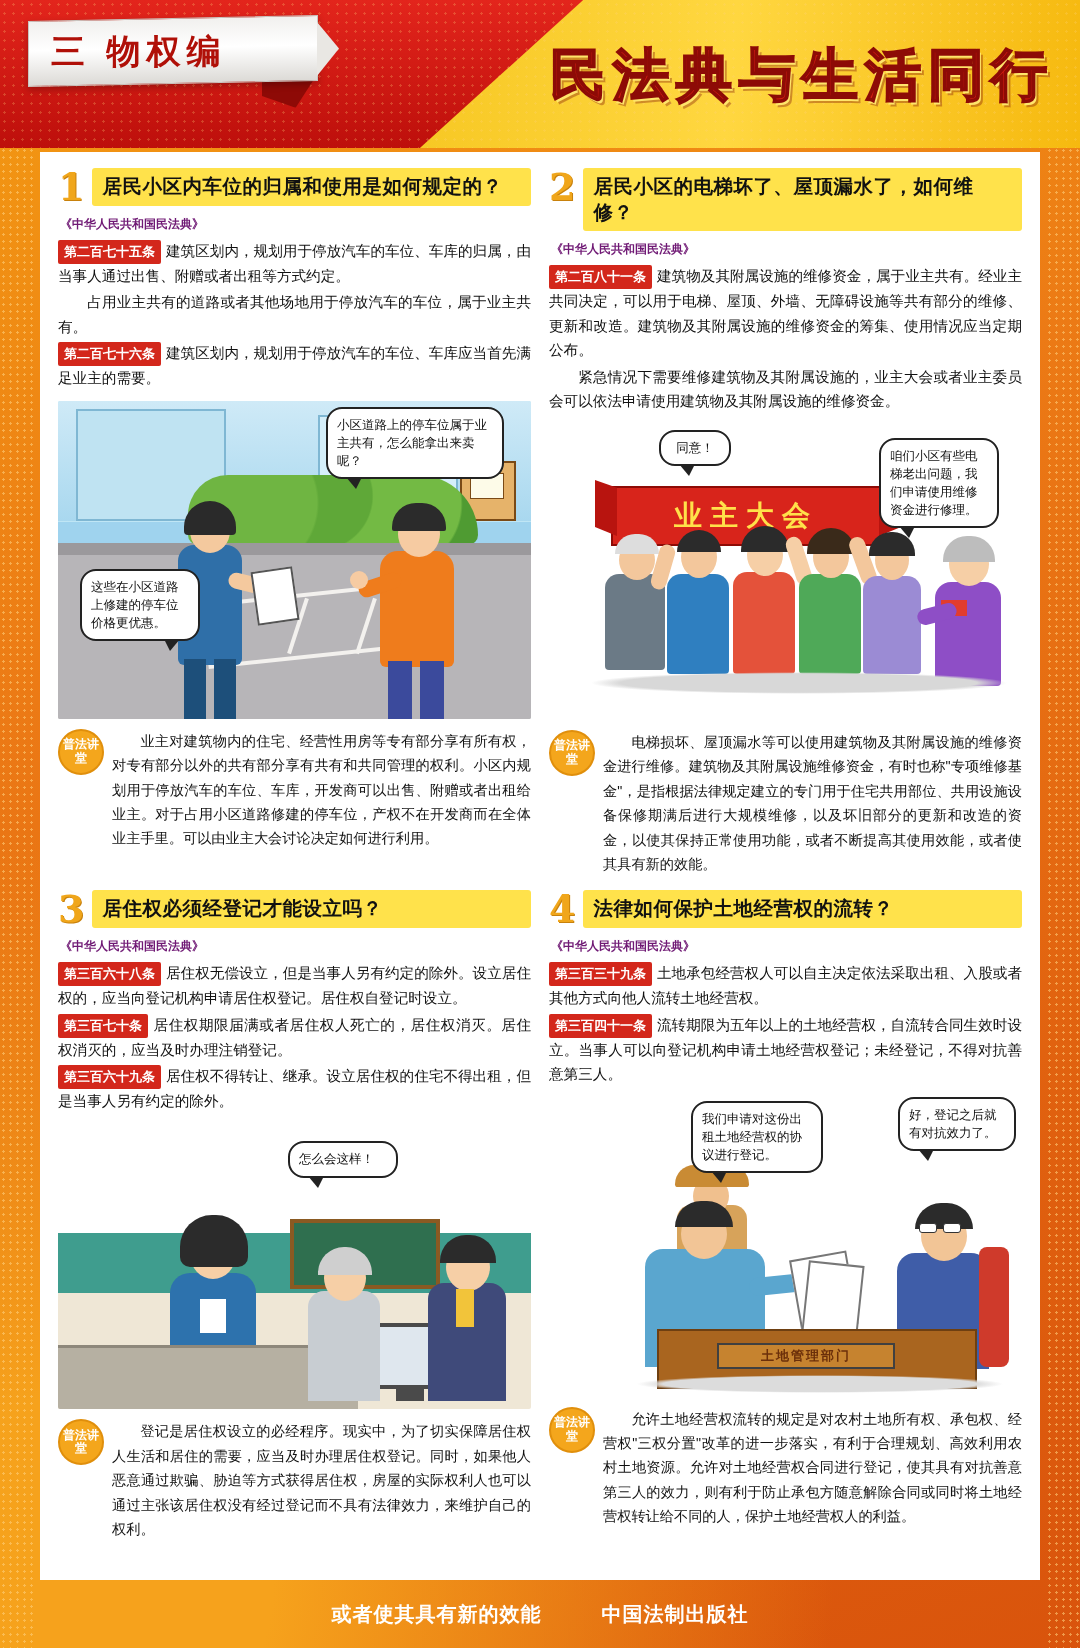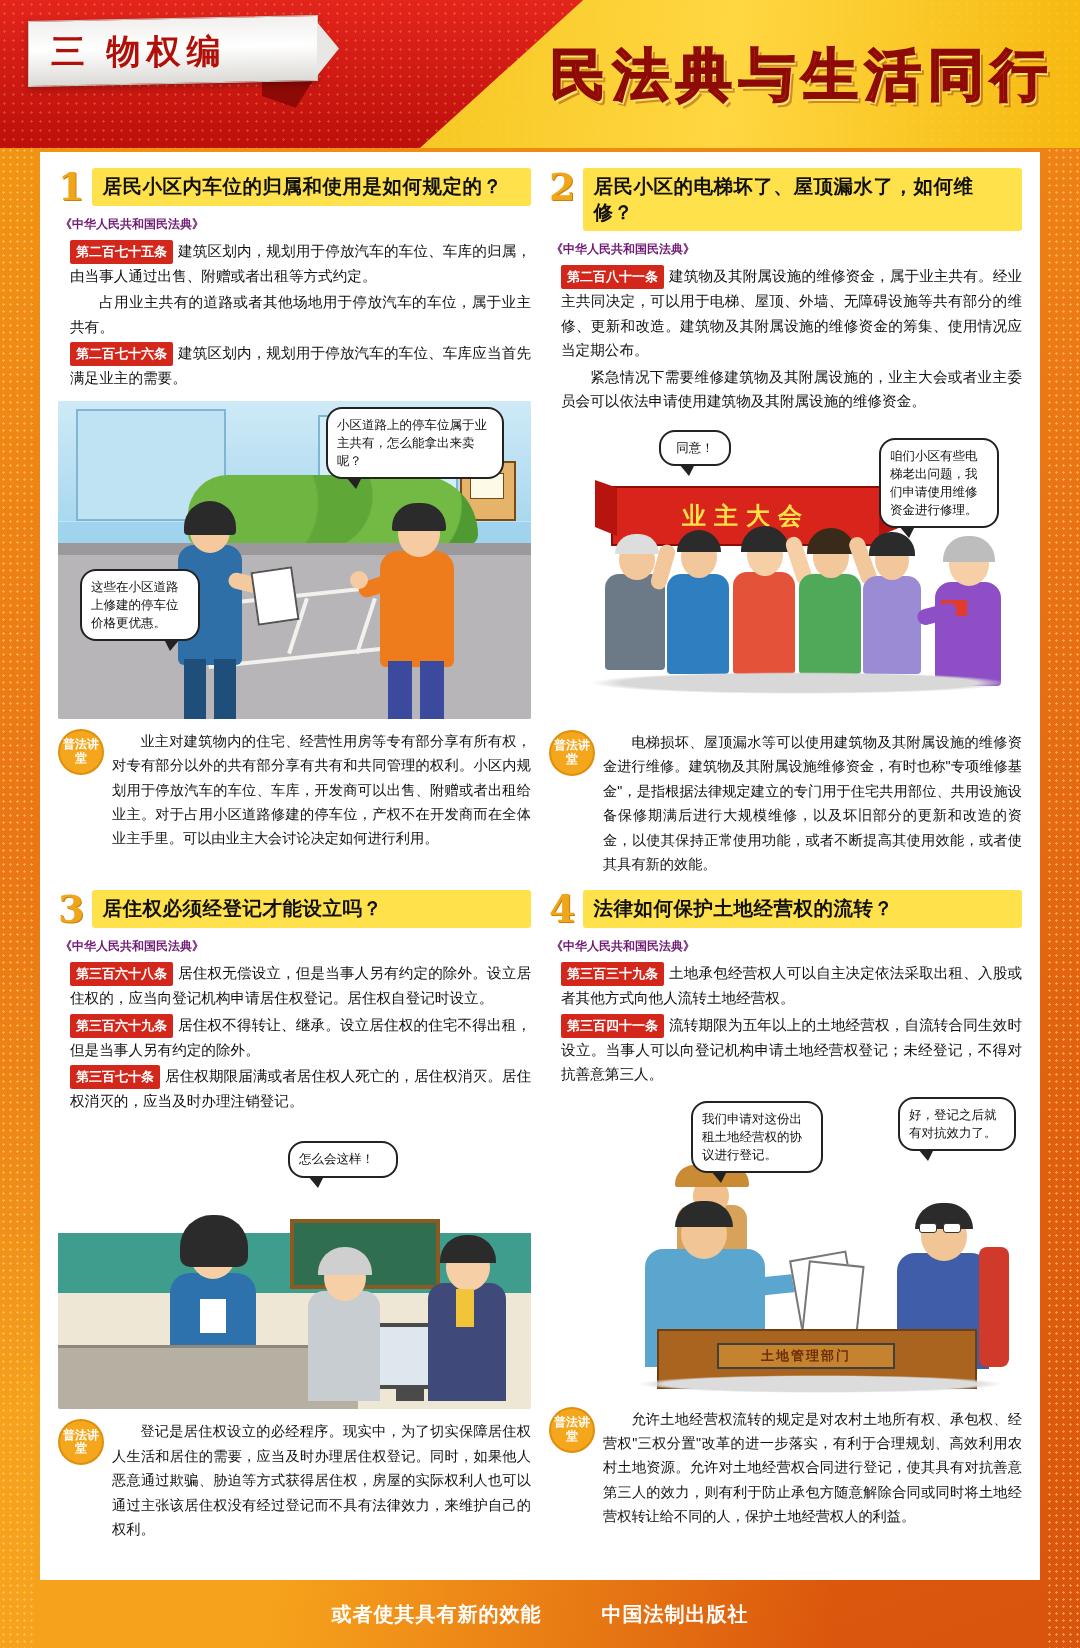--- a/index.html
+++ b/index.html
@@ -96,21 +96,21 @@
     text-shadow:1px 1px 0 #c8810c;
   }
   .qtitle {
     flex:1; background:#ffe24b; border-radius:3px;
     padding:6px 10px; font-size:19.5px; font-weight:bold; color:#111;
     line-height:1.32; letter-spacing:.5px;
   }
   .lawname {
     color:#701a75; font-weight:bold; font-size:12px; margin:10px 0 6px 2px;
   }
-  .artrow { font-size:14.6px; line-height:1.68; color:#111; margin-bottom:2px; text-align:justify;margin-left:12px; }
+  .artrow { font-size:14.6px; line-height:1.68; color:#111; margin-bottom:2px; text-align:justify; }
   .artno {
     display:inline-block; background:#d3271b; color:#fff;
     font-size:13px; font-weight:bold; padding:1px 6px; border-radius:2px;
     margin-right:5px; white-space:nowrap;
   }
   .indent { text-indent:2em; }
 
   
   .ill { position:relative; width:100%; border-radius:2px; overflow:hidden; margin-top:10px; }
   .ill.a { height:318px; background:linear-gradient(180deg,#bfe6f5 0 38%, #9fd3ee 38% 48%, #b8b8bb 48% 100%); }
@@ -254,21 +254,21 @@
         <div class="lawname">《中华人民共和国民法典》</div>
 
         <div class="artrow">
           <span class="artno">第二百八十一条</span><span>建筑物及其附属设施的维修资金，属于业主共有。经业主共同决定，可以用于电梯、屋顶、外墙、无障碍设施等共有部分的维修、更新和改造。建筑物及其附属设施的维修资金的筹集、使用情况应当定期公布。</span>
         </div>
         <div class="artrow indent">
           <span>紧急情况下需要维修建筑物及其附属设施的，业主大会或者业主委员会可以依法申请使用建筑物及其附属设施的维修资金。</span>
         </div>
 
         <div class="ill b">
-          <div class="banner-red" style="left:62px;top:62px;width:270px;height:60px;font-size:24px;">业主大会</div>
+          <div class="banner-red" style="left:62px;top:62px;width:270px;height:60px;font-size:28px;">业主大会</div>
           <div class="sh" style="left:46px;top:56px;width:22px;height:56px;background:#b8140f;clip-path:polygon(0 0,100% 14%,100% 100%,0 84%);"></div>
           <div class="sh" style="left:330px;top:56px;width:22px;height:56px;background:#b8140f;clip-path:polygon(0 14%,100% 0,100% 84%,0 100%);"></div>
 
           <div class="sh" style="left:56px;top:150px;width:60px;height:96px;background:#6b7a86;border-radius:14px 14px 4px 4px;"></div>
           <div class="sh person-head" style="left:70px;top:116px;width:36px;height:40px;background:#f3c79c;"></div>
           <div class="sh" style="left:66px;top:110px;width:44px;height:20px;background:#ddd;border-radius:20px 20px 0 0;"></div>
 
           <div class="sh" style="left:118px;top:150px;width:62px;height:100px;background:#2f7fc0;border-radius:14px 14px 4px 4px;"></div>
           <div class="sh person-head" style="left:132px;top:112px;width:36px;height:42px;background:#f3c79c;"></div>
           <div class="sh" style="left:128px;top:106px;width:44px;height:22px;background:#2b2b2b;border-radius:22px 22px 0 0;"></div>
@@ -313,24 +313,24 @@
         <div class="qhead">
           <div class="qnum">3</div>
           <div class="qtitle">居住权必须经登记才能设立吗？</div>
         </div>
         <div class="lawname">《中华人民共和国民法典》</div>
 
         <div class="artrow">
           <span class="artno">第三百六十八条</span><span>居住权无偿设立，但是当事人另有约定的除外。设立居住权的，应当向登记机构申请居住权登记。居住权自登记时设立。</span>
         </div>
         <div class="artrow">
+          <span class="artno">第三百七十条</span><span>居住权期限届满或者居住权人死亡的，居住权消灭。居住权消灭的，应当及时办理注销登记。</span>
+        </div>
+        <div class="artrow">
           <span class="artno">第三百六十九条</span><span>居住权不得转让、继承。设立居住权的住宅不得出租，但是当事人另有约定的除外。</span>
-        </div>
-        <div class="artrow">
-          <span class="artno">第三百七十条</span><span>居住权期限届满或者居住权人死亡的，居住权消灭。居住权消灭的，应当及时办理注销登记。</span>
         </div>
 
         <div class="ill c">
           <div class="sh" style="left:0;top:110px;width:100%;height:60px;background:#3f9d8e;"></div>
           <div class="sh" style="left:0;top:170px;width:100%;height:116px;background:#efe7d6;"></div>
           <div class="sh" style="left:232px;top:96px;width:150px;height:70px;background:#2f6f4f;border:4px solid #8a5a22;"></div>
 
           <div class="sh" style="left:112px;top:150px;width:86px;height:136px;background:#2d72ad;border-radius:20px 20px 0 0;"></div>
           <div class="sh person-head" style="left:132px;top:106px;width:46px;height:50px;background:#f6cfa6;"></div>
           <div class="sh" style="left:122px;top:92px;width:68px;height:52px;background:#2b2b2b;border-radius:32px 32px 10px 10px;"></div>

